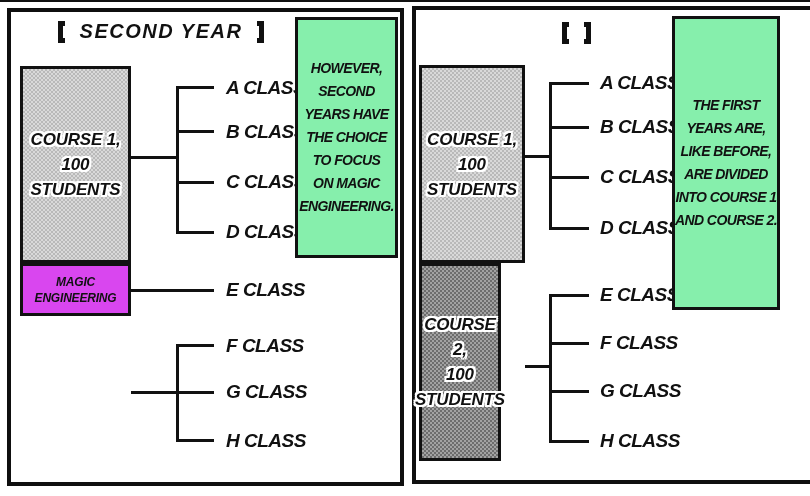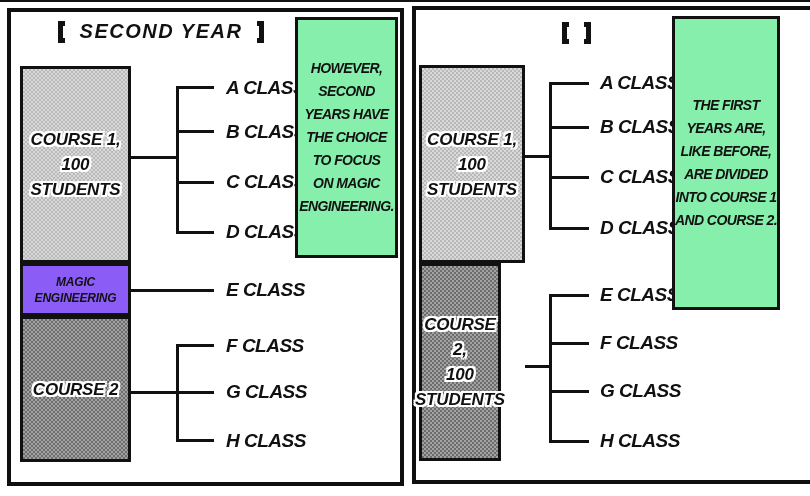--- a/index.html
+++ b/index.html
@@ -60,28 +60,25 @@
         <span>SECOND YEAR</span>
         <span class="tbrak r"></span>
       </div>
 
       <div class="box halftone-light" style="left:9px;top:54px;width:111px;height:197px;">
         <div class="outline-text">COURSE 1,</div>
         <div class="outline-text">100</div>
         <div class="outline-text">STUDENTS</div>
       </div>
 
-      <div class="box" style="left:9px;top:251px;width:111px;height:53px;background:#8b5cf6;">
+      <div class="box" style="left:9px;top:251px;width:111px;height:53px;background:#d946ef;">
         <div class="magic-text">MAGIC</div>
         <div class="magic-text">ENGINEERING</div>
       </div>
 
-      <div class="box halftone-dark" style="left:9px;top:304px;width:111px;height:146px;">
-        <div class="outline-text">COURSE 2</div>
-      </div>
 
       <div class="line" style="left:120px;top:144px;width:47px;height:3px;"></div>
       <div class="line" style="left:165px;top:74px;width:3px;height:148px;"></div>
       <div class="line" style="left:165px;top:74px;width:38px;height:3px;"></div>
       <div class="line" style="left:165px;top:118px;width:38px;height:3px;"></div>
       <div class="line" style="left:165px;top:169px;width:38px;height:3px;"></div>
       <div class="line" style="left:165px;top:219px;width:38px;height:3px;"></div>
 
       <div class="line" style="left:120px;top:277px;width:83px;height:3px;"></div>
 

